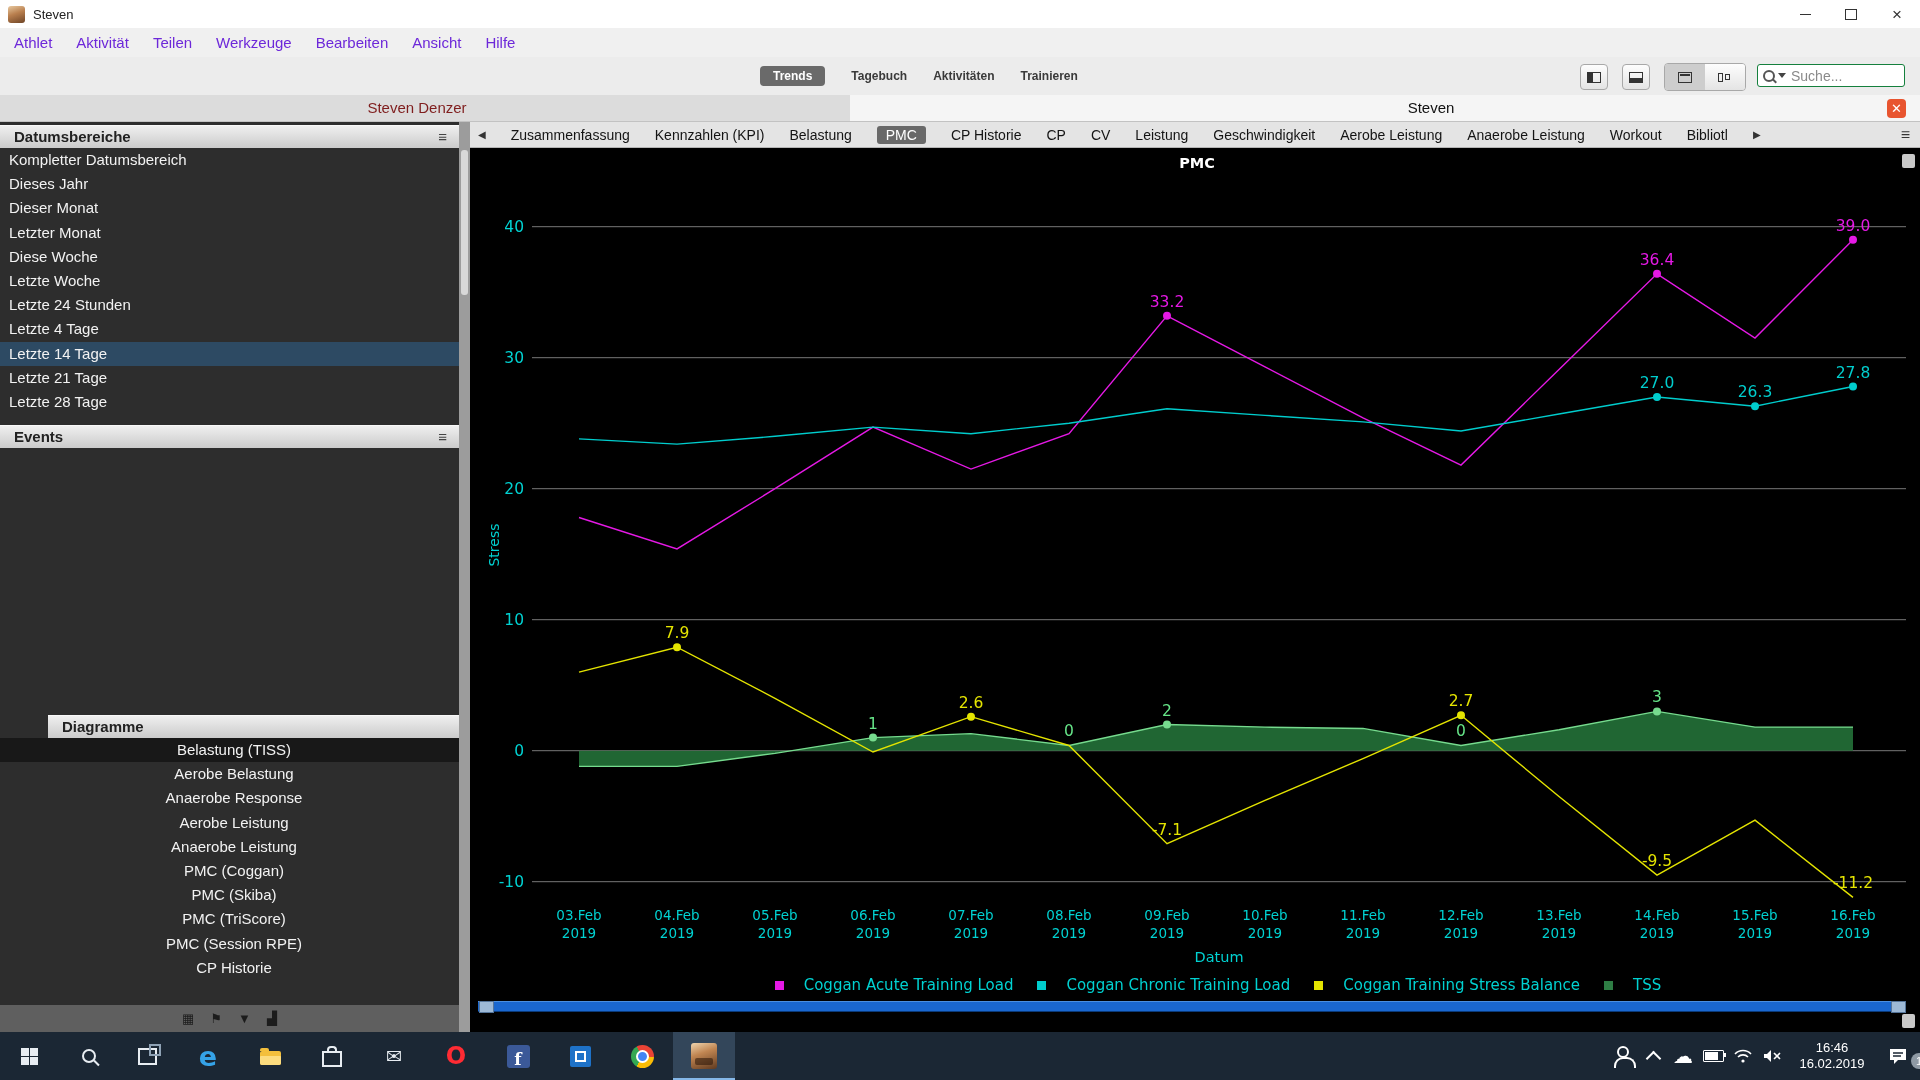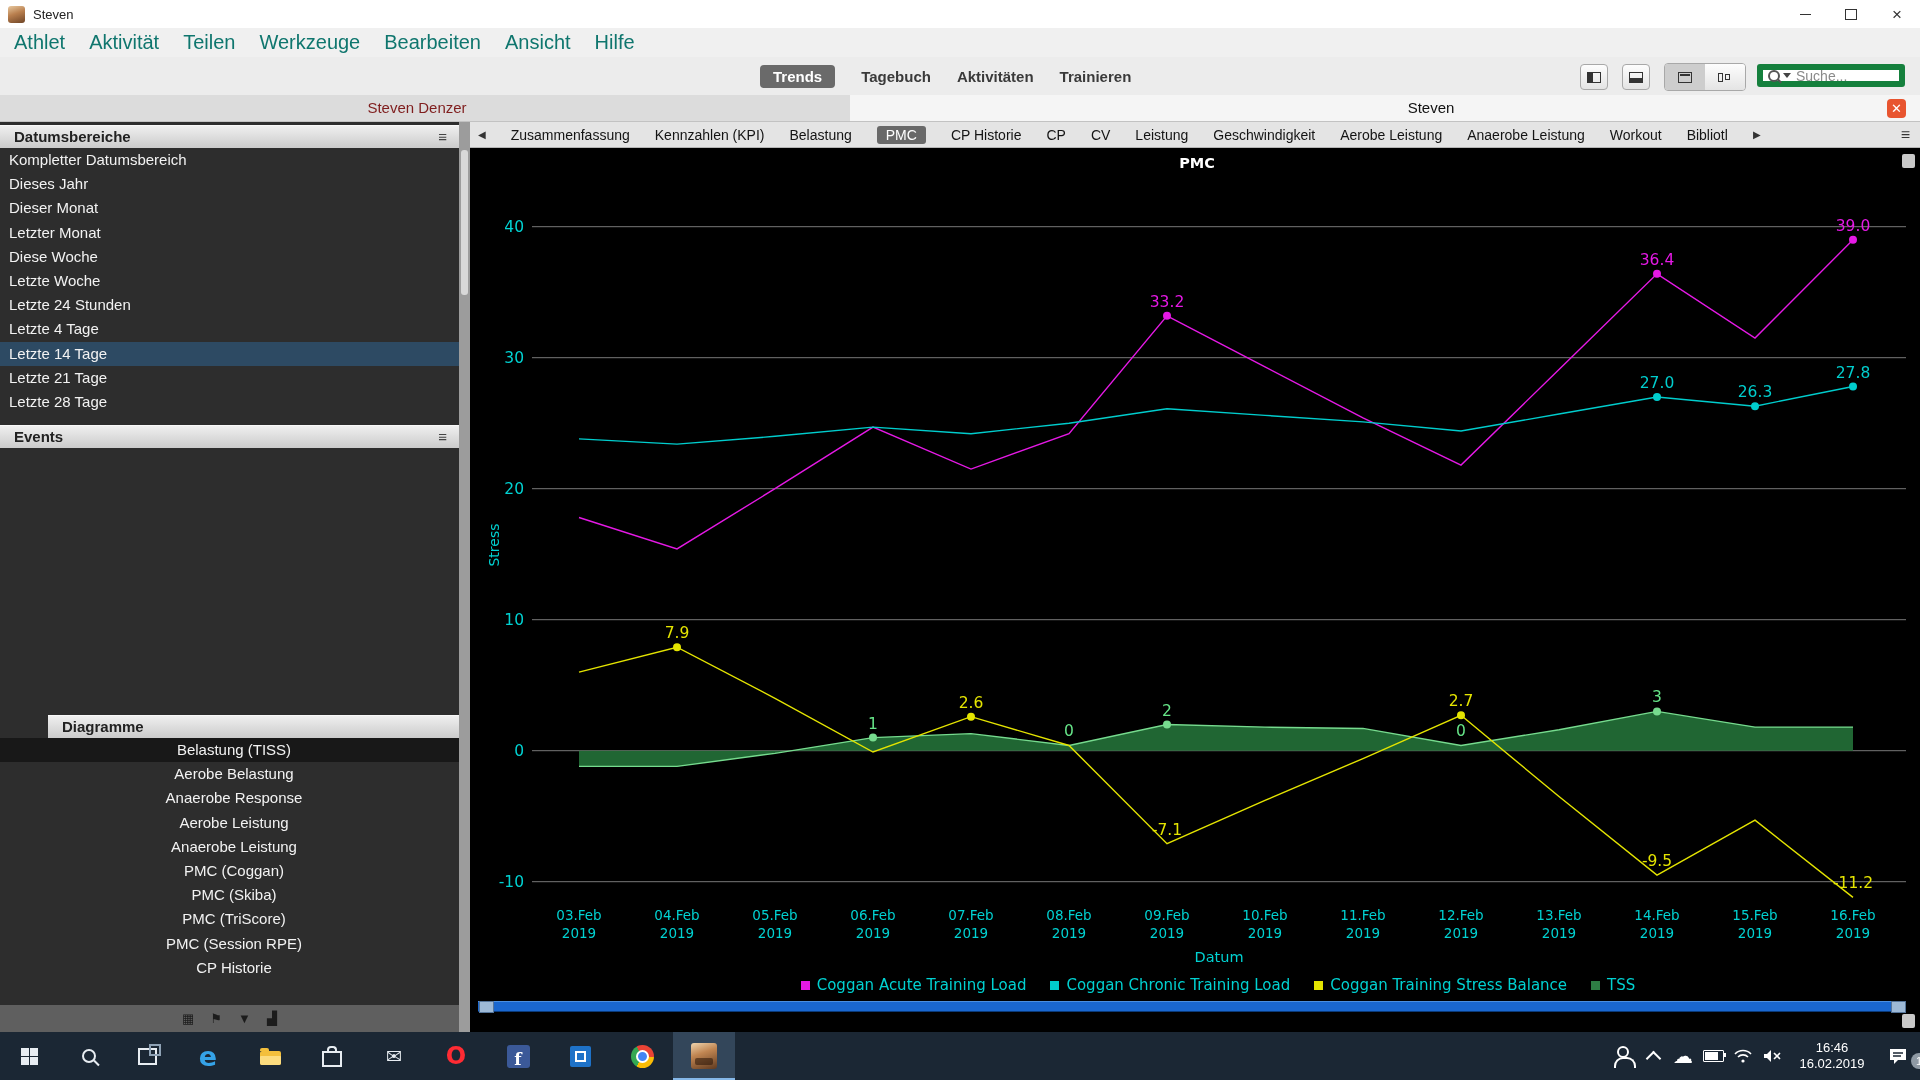--- a/index.html
+++ b/index.html
@@ -13,42 +13,42 @@
            background:linear-gradient(160deg,#e8c9a0 0%,#b97f4e 45%,#6e4426 100%);}
   .titlebar .t-text{font-size:13px;color:#222;margin-left:8px;}
   .wincontrols{margin-left:auto;display:flex;height:100%;}
   .winbtn{width:46px;height:100%;display:flex;align-items:center;justify-content:center;color:#333;}
   .g-min{width:11px;height:1px;background:#333;}
   .g-max{width:10px;height:9px;border:1px solid #333;}
   .g-close{font-size:17px;line-height:1;color:#333;}
 
   
   .menubar{left:0;top:28px;width:1920px;height:29px;background:#f0f0f0;display:flex;align-items:center;padding-left:2px;}
-  .menu-item{font-size:20px;color:#0f766e;padding:0 12px;line-height:29px;}
+  .menu-item{font-size:15px;color:#6d28d9;padding:0 12px;line-height:29px;}
 
   
   .toolbar{left:0;top:57px;width:1920px;height:38px;background:#ececec;}
   .scope-tabs{position:absolute;left:760px;top:0;height:38px;display:flex;align-items:center;gap:26px;}
-  .scope-tab{font-size:15px;font-weight:bold;color:#3a3a3a;}
+  .scope-tab{font-size:12px;font-weight:bold;color:#3a3a3a;}
   .scope-tab.sel{background:#6a6a6a;color:#fff;border-radius:4px;padding:3px 13px;}
   .viewbtns{position:absolute;top:6px;left:1580px;display:flex;align-items:center;}
   .vb{width:28px;height:26px;border:1px solid #a8a8a8;border-radius:4px;background:linear-gradient(#fdfdfd,#e4e4e4);
       display:flex;align-items:center;justify-content:center;box-sizing:border-box;}
   .vb+.vb{margin-left:14px;}
   .vb-group{margin-left:14px;display:flex;border:1px solid #a8a8a8;border-radius:4px;overflow:hidden;}
   .vb-seg{width:40px;height:26px;background:linear-gradient(#fdfdfd,#e4e4e4);display:flex;align-items:center;justify-content:center;box-sizing:border-box;}
   .vb-seg.sel{background:#cdcdcd;}
   .glyph{width:14px;height:11px;border:1px solid #333;position:relative;box-sizing:border-box;}
   .glyph.left::before{content:"";position:absolute;left:0;top:0;bottom:0;width:5px;background:#333;}
   .glyph.bottom::before{content:"";position:absolute;left:0;right:0;bottom:0;height:4px;background:#333;}
   .glyph.tab::before{content:"";position:absolute;left:1px;right:1px;top:1px;height:2px;background:#333;}
   .glyph.tiled{border:none;display:flex;gap:2px;align-items:center;}
   .glyph.tiled i{display:block;width:5px;height:9px;border:1px solid #333;box-sizing:border-box;}
   .glyph.tiled i:last-child{height:6px;}
-  .searchbox{position:absolute;left:1757px;top:7px;width:148px;height:23px;background:#fff;border:6px solid #15803d;
+  .searchbox{position:absolute;left:1757px;top:7px;width:148px;height:23px;background:#fff;border:1px solid #15803d;
              border-radius:3px;display:flex;align-items:center;padding:0 5px;box-sizing:border-box;gap:3px;}
   .mag{width:8px;height:8px;border:2px solid #555;border-radius:50%;position:relative;flex:none;}
   .mag::after{content:"";position:absolute;width:5px;height:2px;background:#555;transform:rotate(45deg);left:7px;top:8px;}
   .caret-down{width:0;height:0;border-left:4px solid transparent;border-right:4px solid transparent;border-top:5px solid #444;flex:none;}
   .searchbox input{border:none;outline:none;flex:1;min-width:0;font-size:14px;font-family:inherit;color:#333;background:transparent;}
   .searchbox input::placeholder{color:#8a8a8a;}
 
   
   .phead-left{left:0;top:95px;width:850px;height:27px;background:#dcdcdc;border-bottom:1px solid #c2c2c2;box-sizing:border-box;}
   .phead-left span{position:absolute;left:0;width:746px;text-align:center;line-height:26px;font-size:15px;color:#7f1d1d;margin-left:44px;}
@@ -79,21 +79,21 @@
   .chartpane{left:470px;top:122px;width:1450px;height:910px;background:#000;}
   .tabrow{position:absolute;left:0;top:0;width:1450px;height:26px;background:#e4e4e4;border-bottom:1px solid #b5b5b5;
           display:flex;align-items:center;gap:25px;padding-left:8px;box-sizing:border-box;}
   .ctab{font-size:14px;color:#141414;white-space:nowrap;}
   .ctab.sel{background:#696969;color:#fff;border-radius:3px;padding:1px 9px;}
   .tab-arrow{font-size:10px;color:#333;}
   .tabrow .ham{position:absolute;right:10px;font-size:16px;color:#333;}
   .chartarea{position:absolute;left:0;top:26px;width:1450px;height:884px;background:#000;}
   .chartarea svg{position:absolute;left:0;top:0;}
   .legend{position:absolute;left:0;top:828px;width:1450px;display:flex;justify-content:center;align-items:center;gap:24px;padding-left:46px;box-sizing:border-box;}
-  .legend .li{display:flex;align-items:center;gap:7px;}
+  .legend .li{display:flex;align-items:center;gap:20px;}
   .legend .sw{width:9px;height:9px;flex:none;}
   .legend .lt{font-size:15px;color:#00d2d2;font-family:"DejaVu Sans",sans-serif;white-space:nowrap;}
   .hslider{position:absolute;left:8px;right:14px;top:853px;height:11px;background:#1a67cf;
            border-top:1px solid #4b8fe0;border-bottom:1px solid #0a3a7a;box-sizing:border-box;}
   .hslider .hdl{position:absolute;top:-1px;width:15px;height:12px;background:#9db9d6;border:1px solid #55759a;box-sizing:border-box;}
   .hslider .hdl.l{left:1px;} .hslider .hdl.r{right:0;}
   .corner-deco{position:absolute;right:5px;width:13px;height:14px;background:#c9c9c9;border-radius:2px;}
 
   
   .taskbar{left:0;top:1032px;width:1920px;height:48px;background:#1b2734;display:flex;align-items:stretch;}

